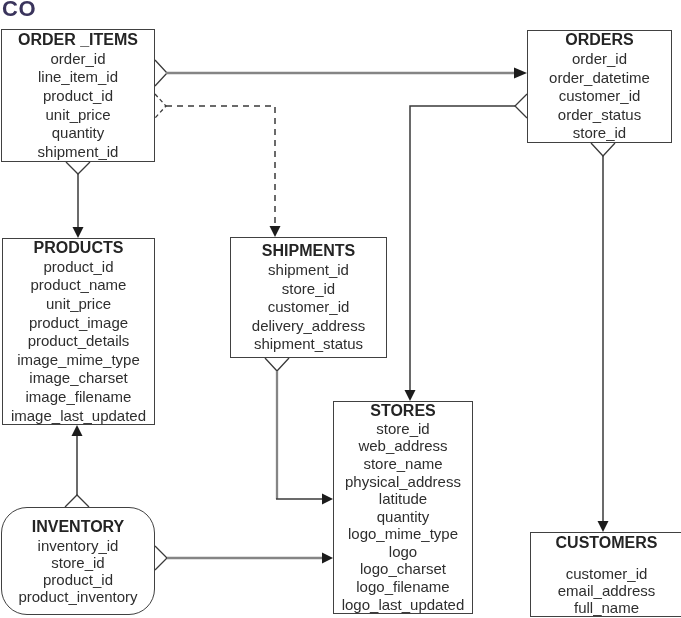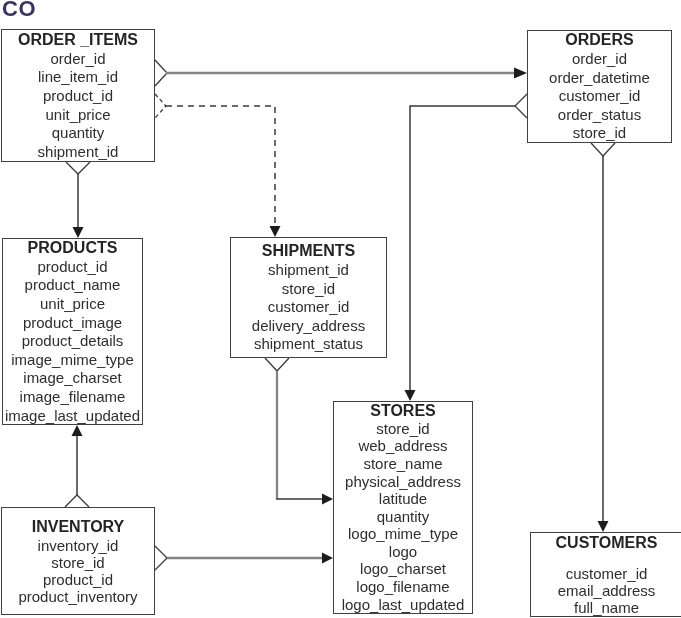--- a/index.html
+++ b/index.html
@@ -17,21 +17,21 @@
   svg.wires{position:absolute;left:0;top:0;width:681px;height:618px;}
   .chev{fill:none;stroke:#3a3a3a;stroke-width:1.3;}
   .chev.dashed{stroke-dasharray:4 3;}
   .ln{stroke:#3a3a3a;stroke-width:1.5;fill:none;}
   .ln.gray{stroke:#858585;stroke-width:2.3;}
   .ln.dashed{stroke-dasharray:6 5;}
   .arr{fill:#1c1c1c;stroke:none;}
   .tbox{
     position:absolute;box-sizing:border-box;
     background:#ffffff;border:1.5px solid #414141;
-    display:flex;flex-direction:column;justify-content:center;
+    display:flex;flex-direction:column;justify-content:center;align-items:center;
     text-align:center;color:#2e2e2e;
   }
   .tbox .title{font-size:16px;font-weight:700;line-height:20px;color:#242424;white-space:nowrap;}
   .tbox .fields{display:flex;flex-direction:column;}
   .tbox .field{font-size:15px;line-height:18.6px;white-space:nowrap;}
   .tbox.tight .title{line-height:18px;}
   .tbox.tight .field{line-height:17.6px;}
   .tbox.roomy .field{line-height:17.2px;}
 </style>
 </head>
@@ -110,21 +110,21 @@
     <div class="title">ORDERS</div>
     <div class="fields">
         <div class="field">order_id</div>
         <div class="field">order_datetime</div>
         <div class="field">customer_id</div>
         <div class="field">order_status</div>
         <div class="field">store_id</div>
       </div>
   </div>
 
-  <div class="tbox" style="left:2px;top:238px;width:141px;height:187px;">
+  <div class="tbox" style="left:2px;top:238px;width:153px;height:187px;">
     <div class="title">PRODUCTS</div>
     <div class="fields">
         <div class="field">product_id</div>
         <div class="field">product_name</div>
         <div class="field">unit_price</div>
         <div class="field">product_image</div>
         <div class="field">product_details</div>
         <div class="field">image_mime_type</div>
         <div class="field">image_charset</div>
         <div class="field">image_filename</div>
@@ -153,21 +153,21 @@
         <div class="field">latitude</div>
         <div class="field">quantity</div>
         <div class="field">logo_mime_type</div>
         <div class="field">logo</div>
         <div class="field">logo_charset</div>
         <div class="field">logo_filename</div>
         <div class="field">logo_last_updated</div>
       </div>
   </div>
 
-  <div class="tbox roomy" style="left:1px;top:507px;width:154px;height:108px;">
+  <div class="tbox roomy" style="left:1px;top:507px;width:154px;height:108px;border-radius:26px;">
     <div class="title">INVENTORY</div>
     <div class="fields">
         <div class="field">inventory_id</div>
         <div class="field">store_id</div>
         <div class="field">product_id</div>
         <div class="field">product_inventory</div>
       </div>
   </div>
 
   <div class="tbox roomy" style="left:530px;top:532px;width:153px;height:85px;gap:12px;">

